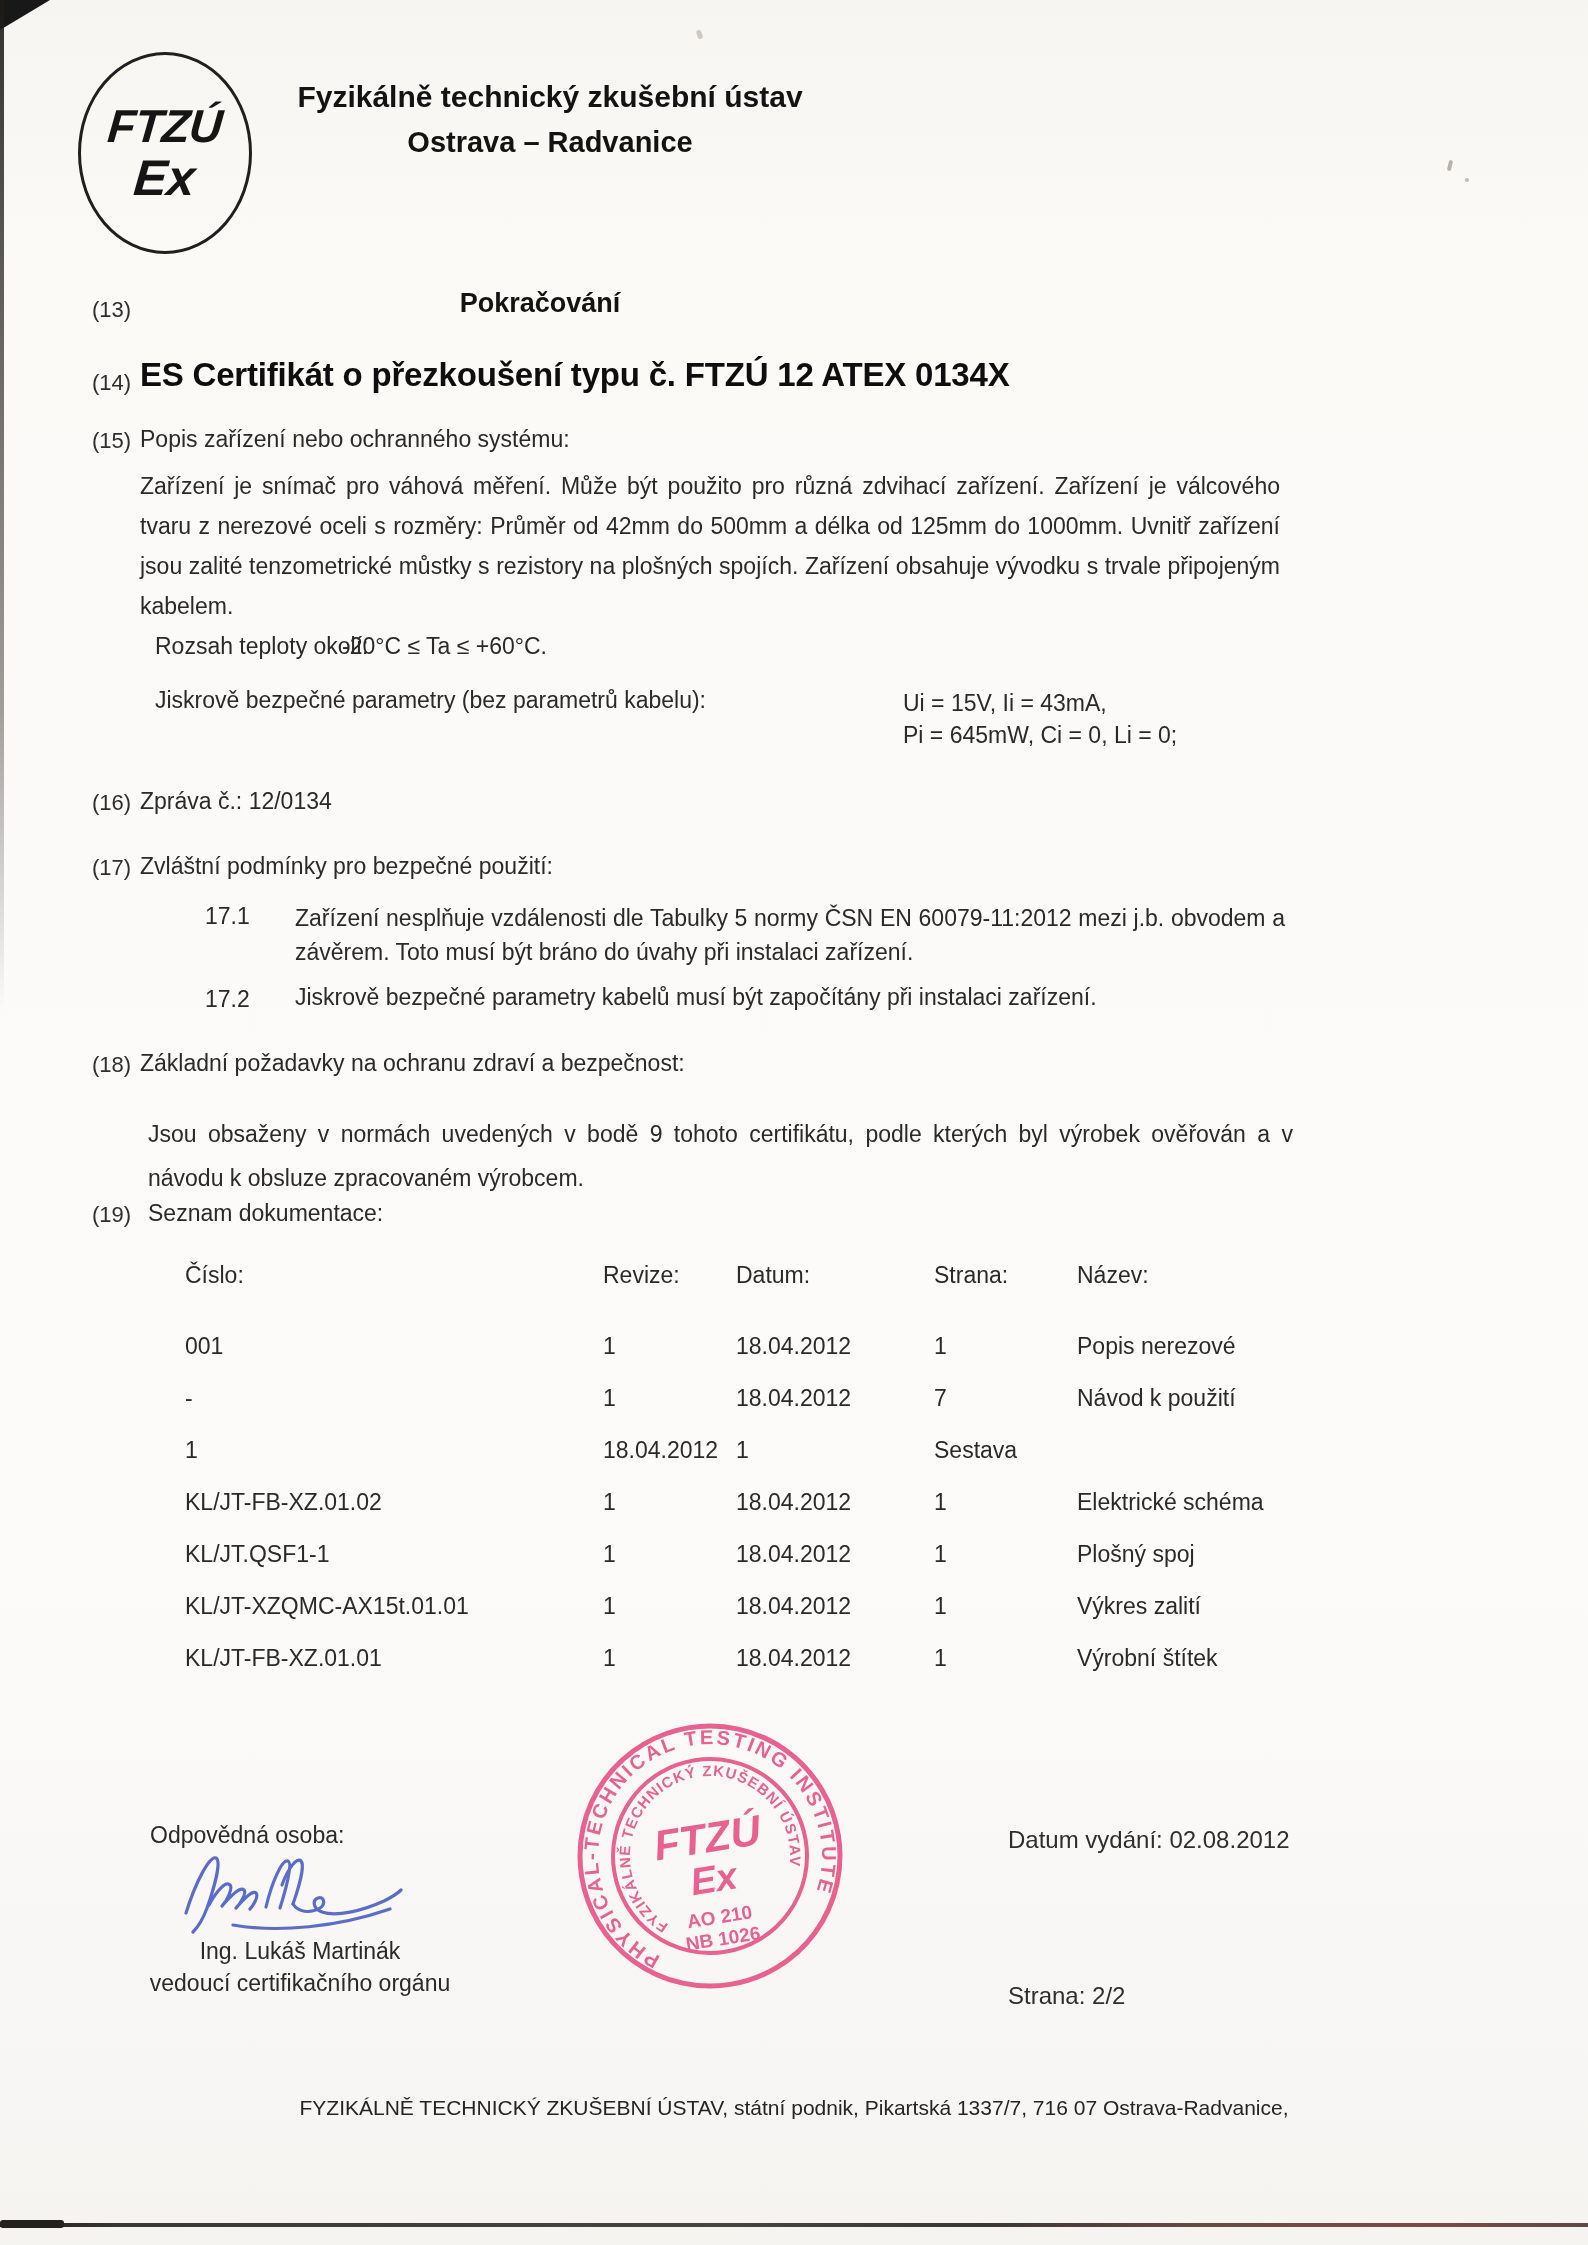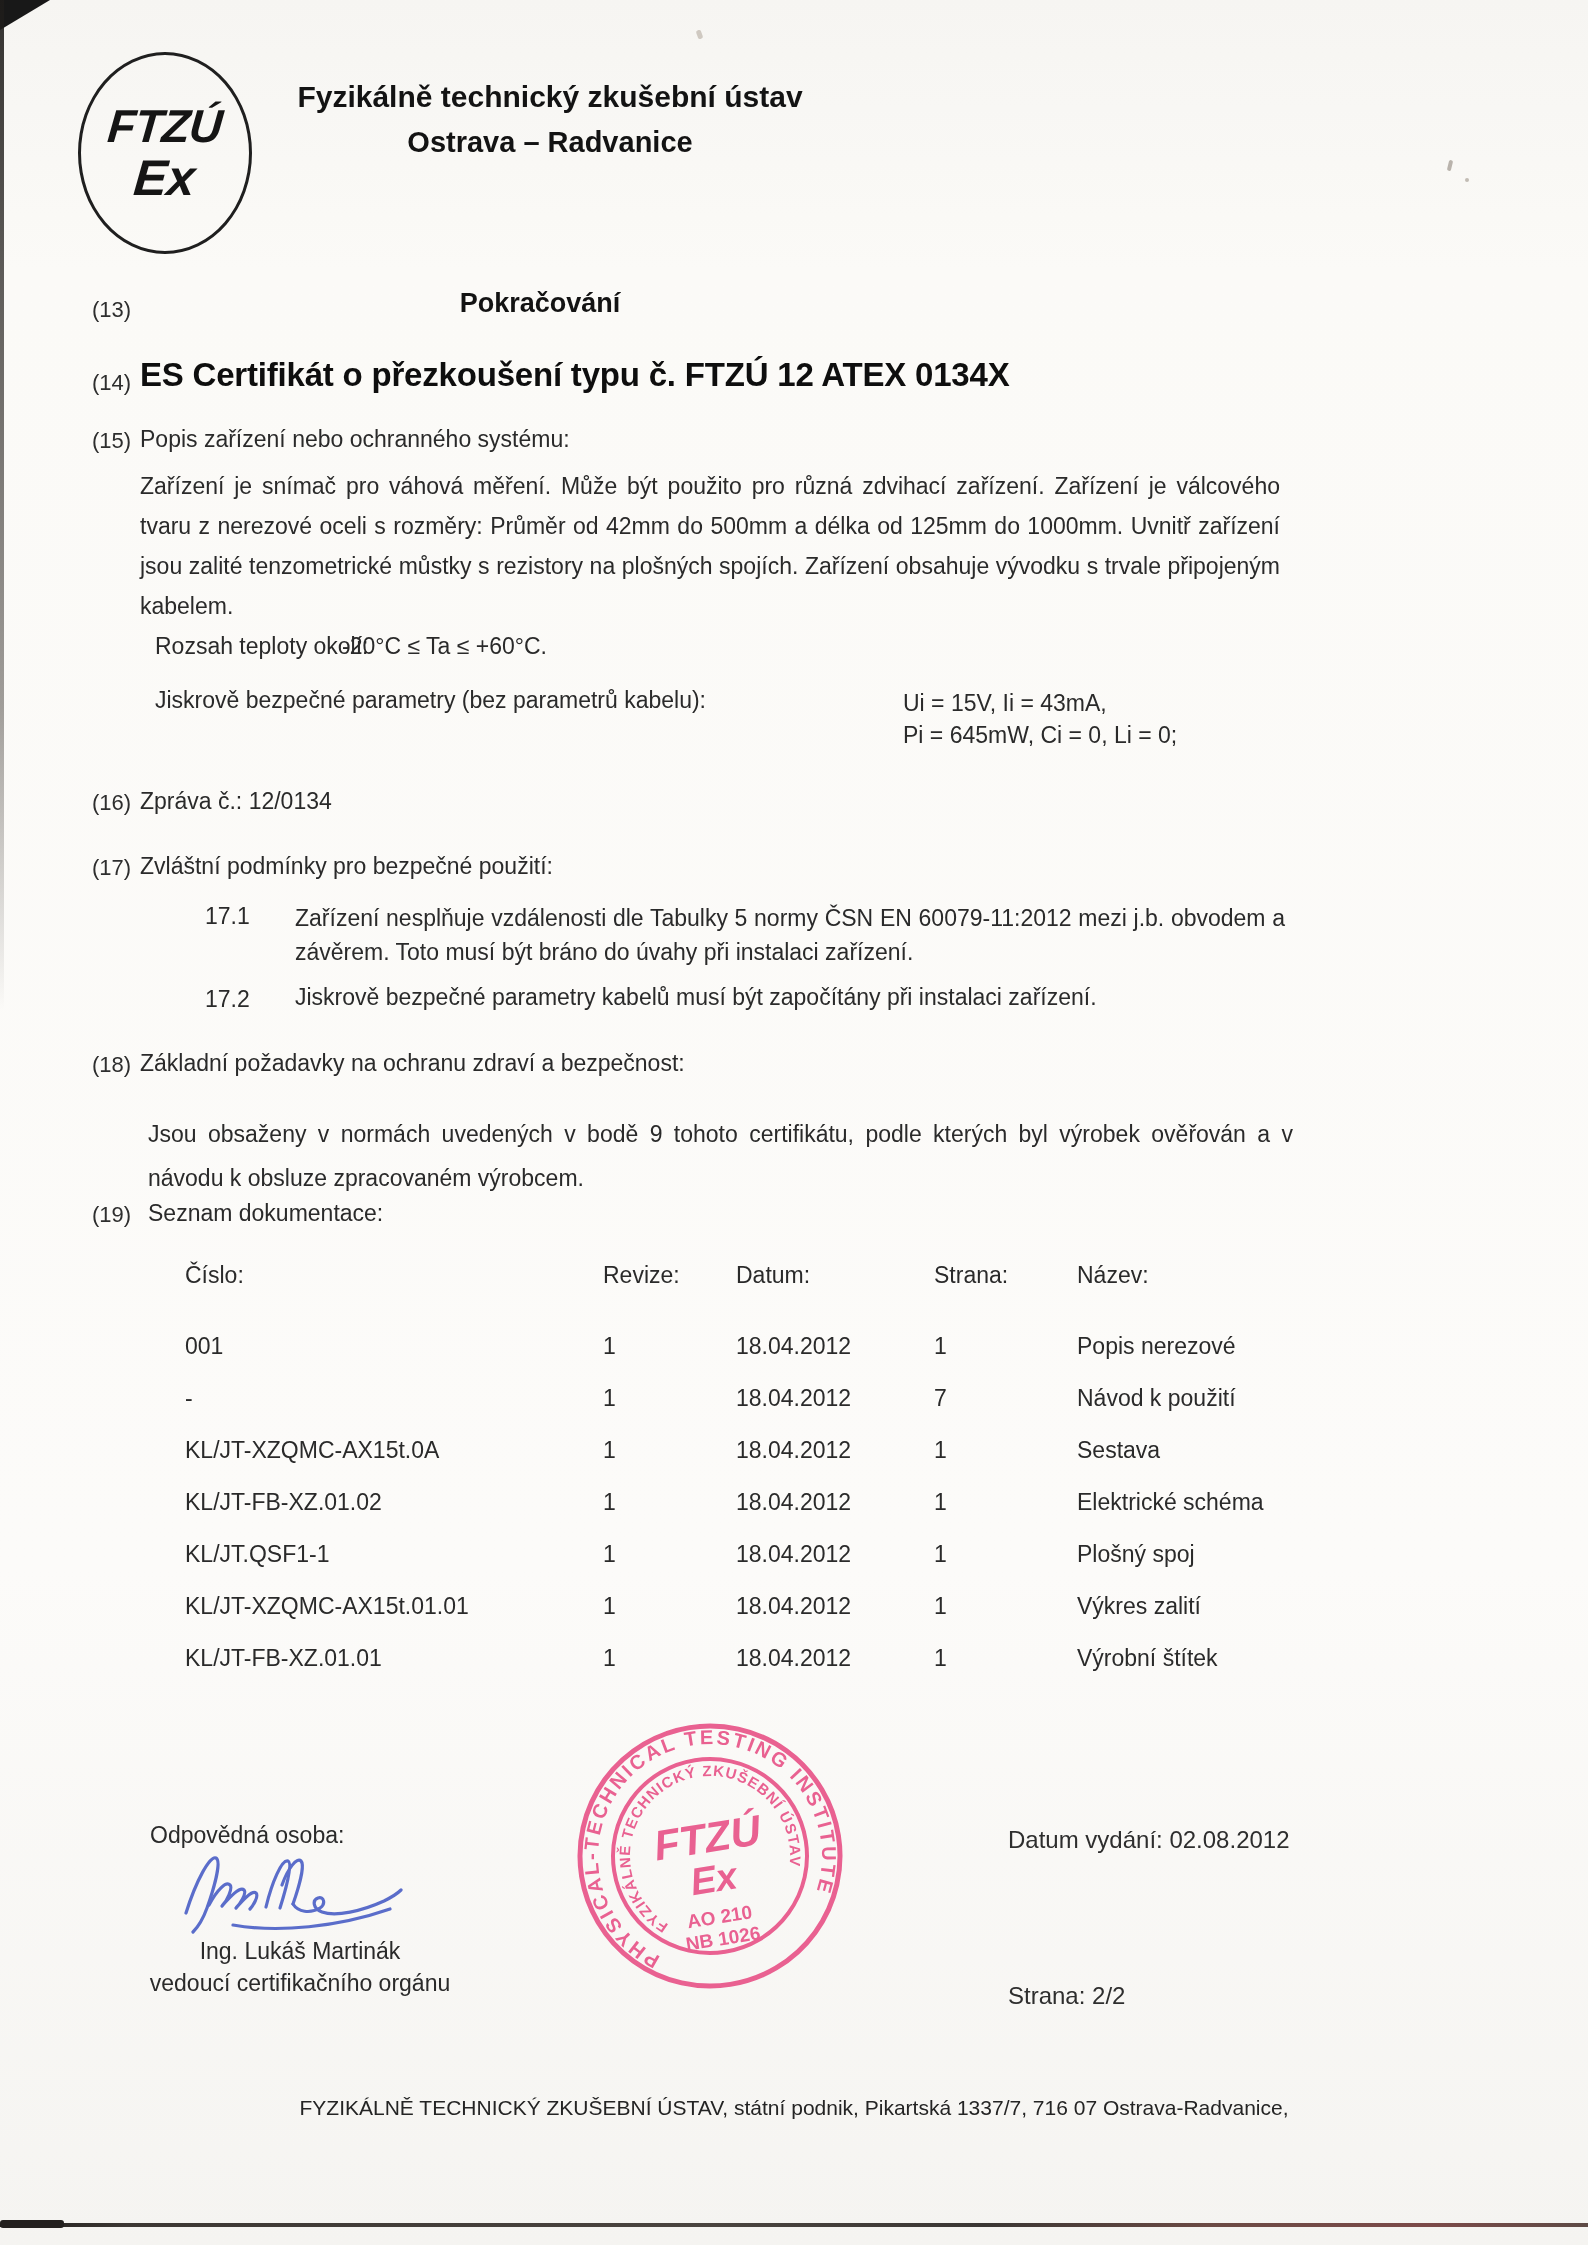--- a/index.html
+++ b/index.html
@@ -138,21 +138,20 @@
       <span>Popis nerezové</span>
     </div>
     <div class="doc-row">
       <span>-</span>
       <span>1</span>
       <span>18.04.2012</span>
       <span>7</span>
       <span>Návod k použití</span>
     </div>
     <div class="doc-row">
-      <span>KL/JT-XZQMC-AX15t.0A</span>
       <span>1</span>
       <span>18.04.2012</span>
       <span>1</span>
       <span>Sestava</span>
     </div>
     <div class="doc-row">
       <span>KL/JT-FB-XZ.01.02</span>
       <span>1</span>
       <span>18.04.2012</span>
       <span>1</span>

